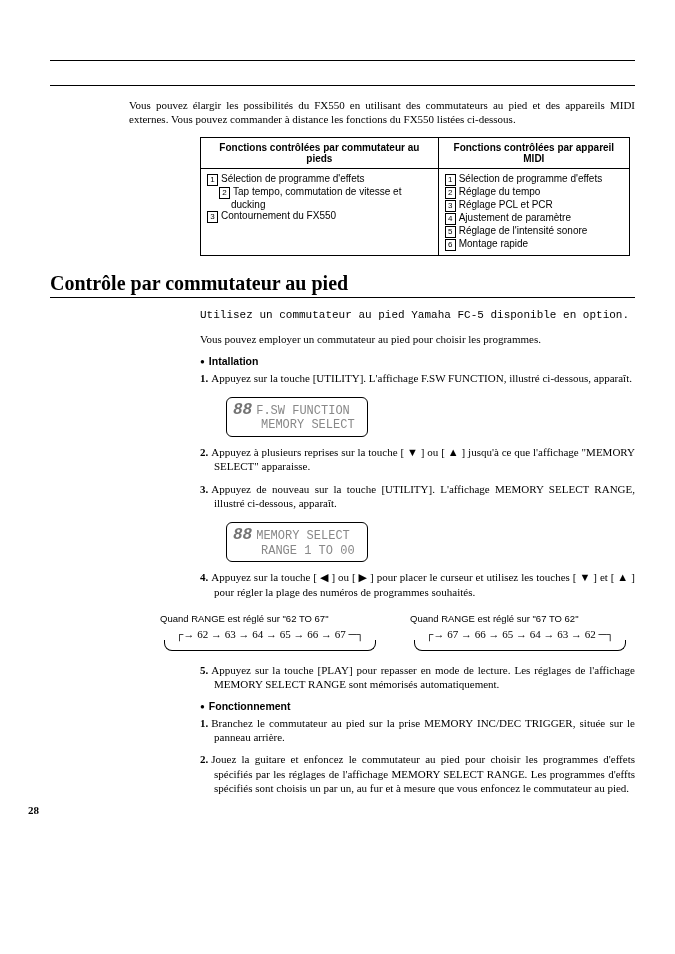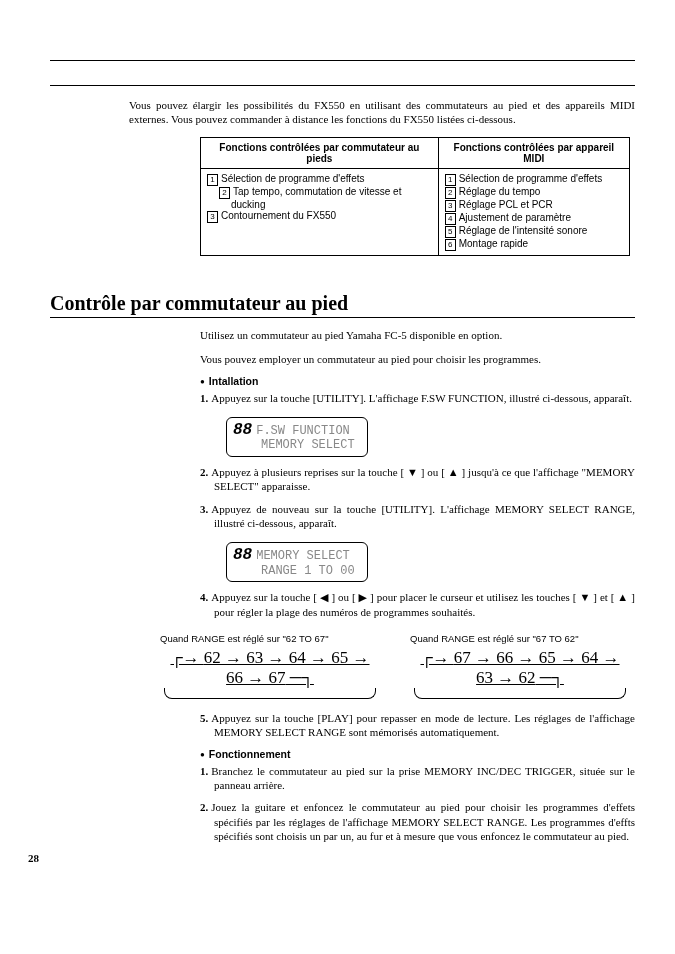--- a/index.html
+++ b/index.html
@@ -33,21 +33,21 @@
     margin-bottom: 10px;
     line-height: 1.3;
     text-align: justify;
   }
   table.func-table {
     border-collapse: collapse;
     margin-left: 150px;
     width: 430px;
     font-family: Arial, Helvetica, sans-serif;
     font-size: 10px;
-    margin-bottom: 36px;
+    margin-bottom: 16px;
   }
   table.func-table th, table.func-table td {
     border: 1px solid #000;
     padding: 4px 6px;
     vertical-align: top;
   }
   table.func-table th {
     font-weight: bold;
     text-align: center;
   }
@@ -67,20 +67,21 @@
     font-size: 20px;
     margin: 0 0 2px 0;
   }
   .section-rule {
     border-bottom: 0.5px solid #000;
     margin-bottom: 4px;
   }
   .section-intro {
     margin-left: 150px;
     margin-bottom: 12px;
+    font-family: Liberation Mono, monospace;
   }
   h3.subsection {
     font-family: Arial, Helvetica, sans-serif;
     font-weight: bold;
     font-size: 12px;
     margin: 0 0 3px 0;
   }
   .subsection-intro {
     margin-left: 150px;
     margin-bottom: 10px;
@@ -124,45 +125,44 @@
     margin: 4px 0 8px 26px;
     font-family: "Courier New", monospace;
     font-size: 12px;
     color: #888;
     line-height: 1.15;
   }
   .lcd-box .big {
     font-size: 16px;
     font-weight: bold;
     font-style: italic;
-    color: #000000;
+    color: #737373;
     margin-right: 4px;
   }
   .lcd-row { display: flex; align-items: baseline; }
   .lcd-indent { margin-left: 28px; }
   .range-note {
     font-family: Arial, Helvetica, sans-serif;
     font-size: 9.5px;
     margin: 6px 0 4px 0;
   }
   .range-container {
     display: flex;
     gap: 30px;
     margin-left: 110px;
     margin-bottom: 12px;
     width: 470px;
   }
   .range-col {
     flex: 1;
   }
   .range-seq {
-    font-size: 17px;
+    font-size: 11px;
     text-align: center;
     margin-bottom: 0;
-    text-decoration: underline;
   }
   .range-bracket {
     border: 1px solid #000;
     border-top: none;
     border-radius: 0 0 8px 8px;
     height: 10px;
     margin: 0 4px;
   }
   .page-num {
     font-weight: bold;

